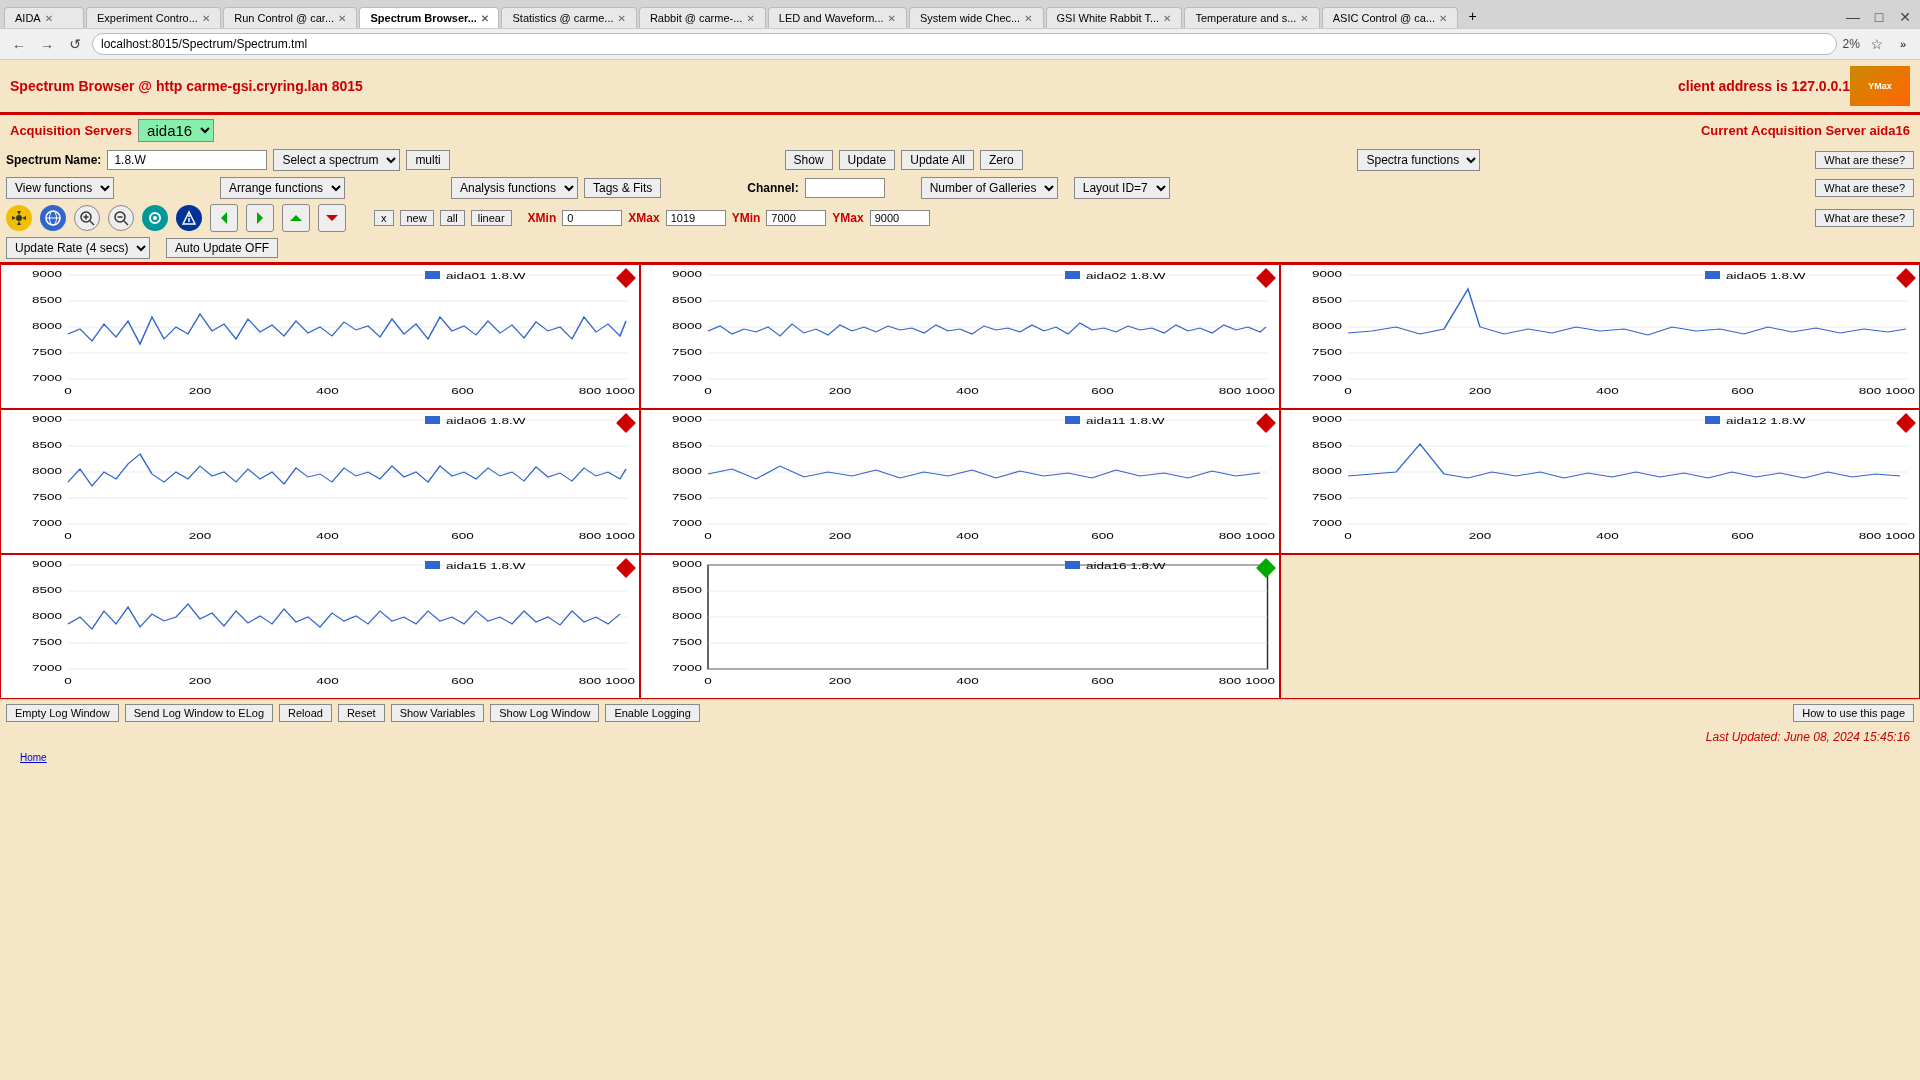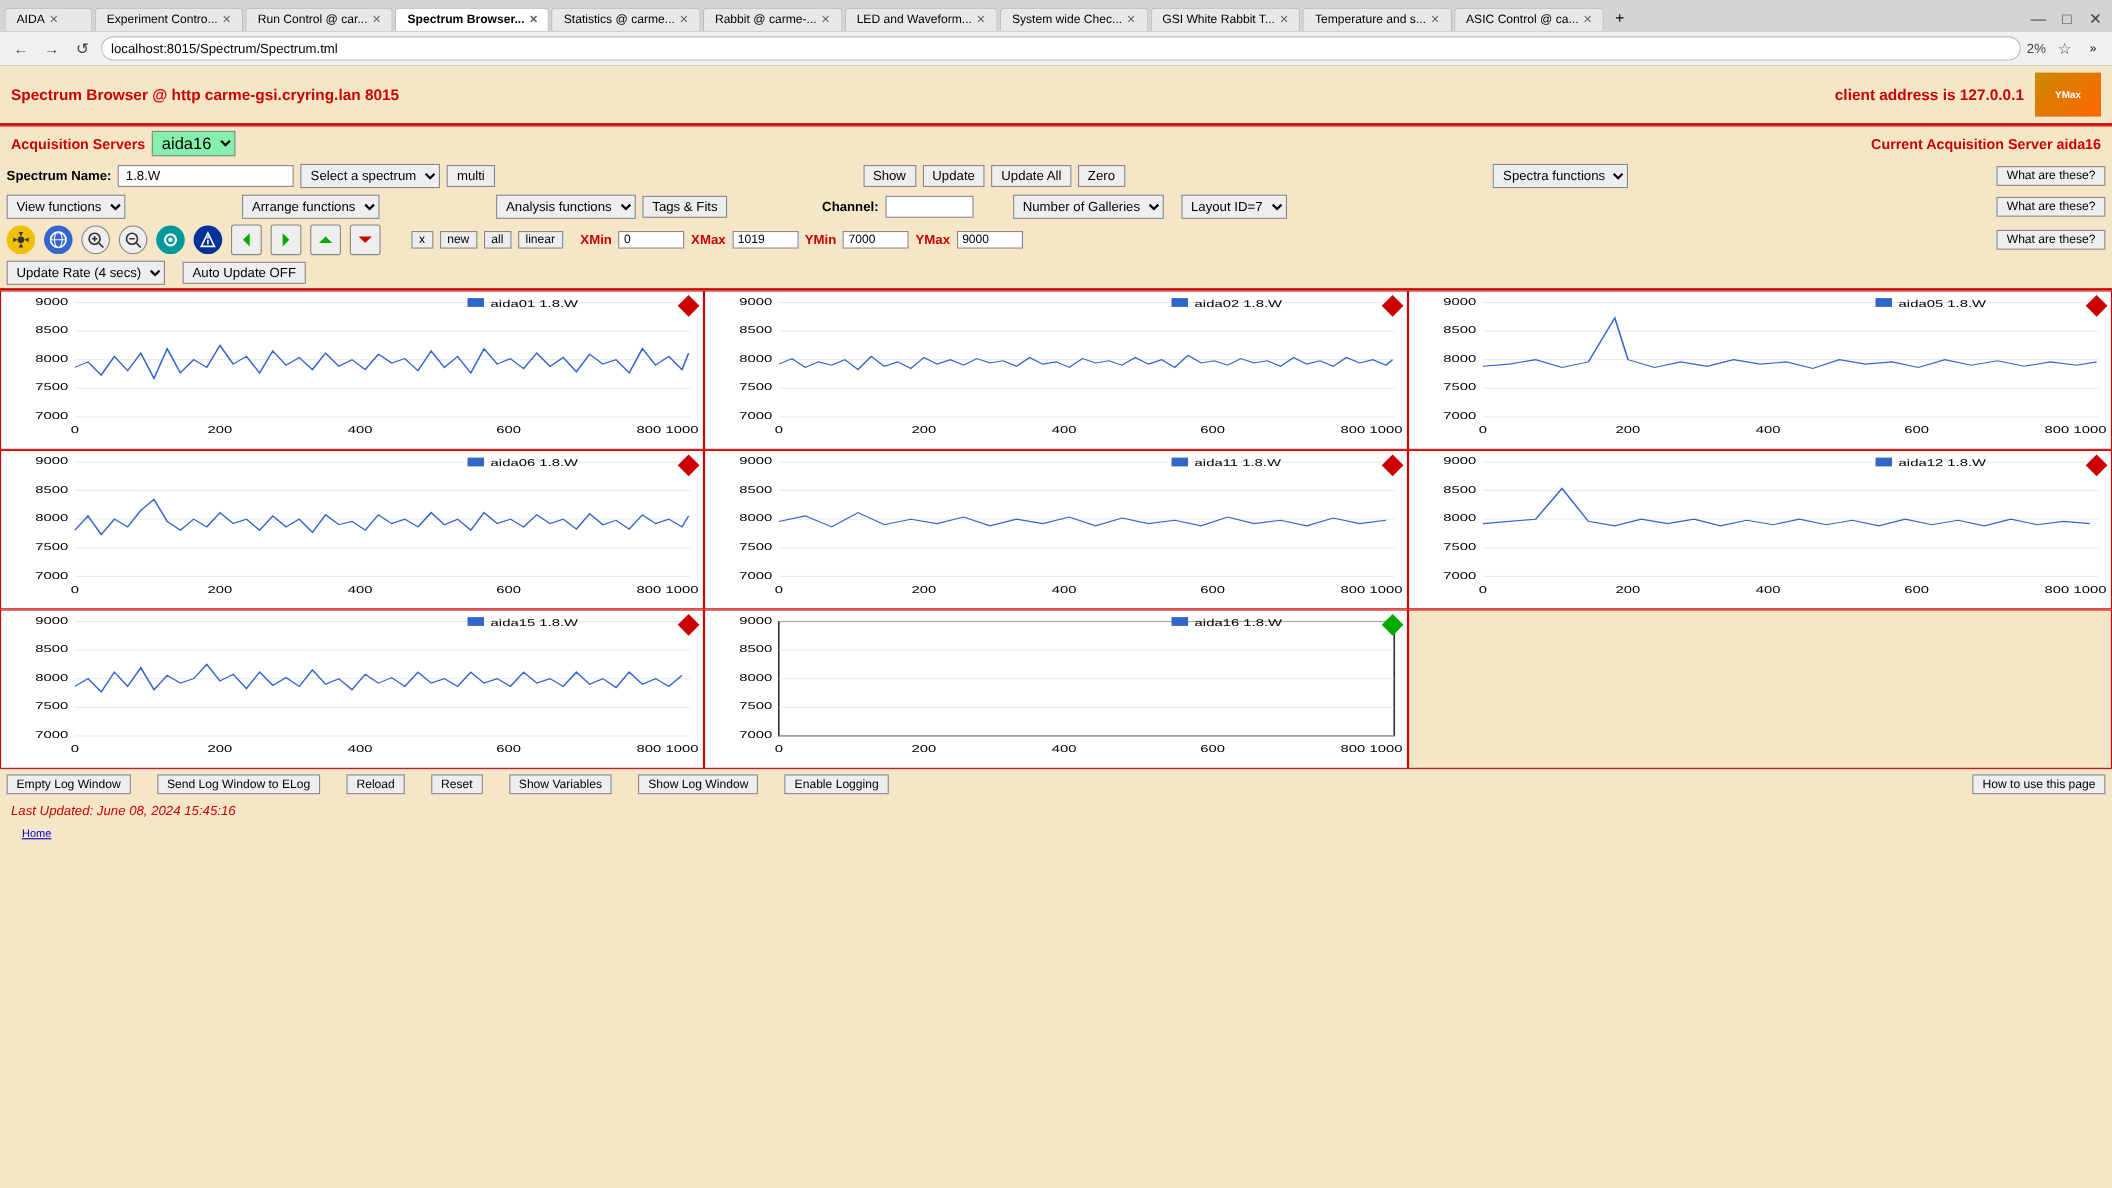--- a/index.html
+++ b/index.html
@@ -56,34 +56,34 @@
     
     .chart-grid { display: grid; grid-template-columns: 1fr 1fr 1fr; border-top: 2px solid #cc0000; }
     .chart-cell { border: 1px solid #cc0000; padding: 4px; background: #fff; position: relative; min-height: 145px; }
     .chart-cell.empty { background: #f5e6c8; border-color: #cc0000; }
     .chart-container { width: 100%; height: 130px; position: relative; }
     .chart-diamond { position: absolute; top: 2px; right: 2px; width: 14px; height: 14px; transform: rotate(45deg); }
     .chart-diamond.red { background: #cc0000; }
     .chart-diamond.green { background: #00aa00; }
 
     
-    .bottom-bar { display: flex; align-items: center; padding: 4px 6px; gap: 24px; border-top: 1px solid #ccc; background: #f5e6c8; }
+    .bottom-bar { display: flex; align-items: center; padding: 4px 6px; gap: 6px; border-top: 1px solid #ccc; background: #f5e6c8; }
     .bottom-btn { padding: 2px 8px; border: 1px solid #888; font-size: 11px; background: #eee; cursor: pointer; }
     .how-btn { margin-left: auto; padding: 2px 8px; border: 1px solid #888; font-size: 11px; background: #eee; cursor: pointer; }
 
-    .last-updated { color: #cc0000; font-size: 12px; padding: 4px 10px; font-style: italic; }
+    .last-updated { text-align: right; color: #cc0000; font-size: 12px; padding: 4px 10px; font-style: italic; }
     .home-link { color: #0000cc; font-size: 10px; padding: 4px 10px; text-decoration: underline; cursor: pointer; }
 
     
     svg { display: block; }
 
     .separator { width: 100%; height: 1px; background: #cc0000; margin: 0; }
     .acq-select { padding: 1px 4px; border: 1px solid #888; font-size: 15px; background: #86efac; }
 
-    .header-right { display: flex; align-items: center; gap: 10px; }
+    .header-right { display: flex; align-items: center; }
   </style>
 </head>
 <body>
 
 <div class="browser-chrome">
   <div class="tab-bar">
     <div class="tab">
         <span>AIDA</span>
         <span class="close">✕</span>
       </div>

